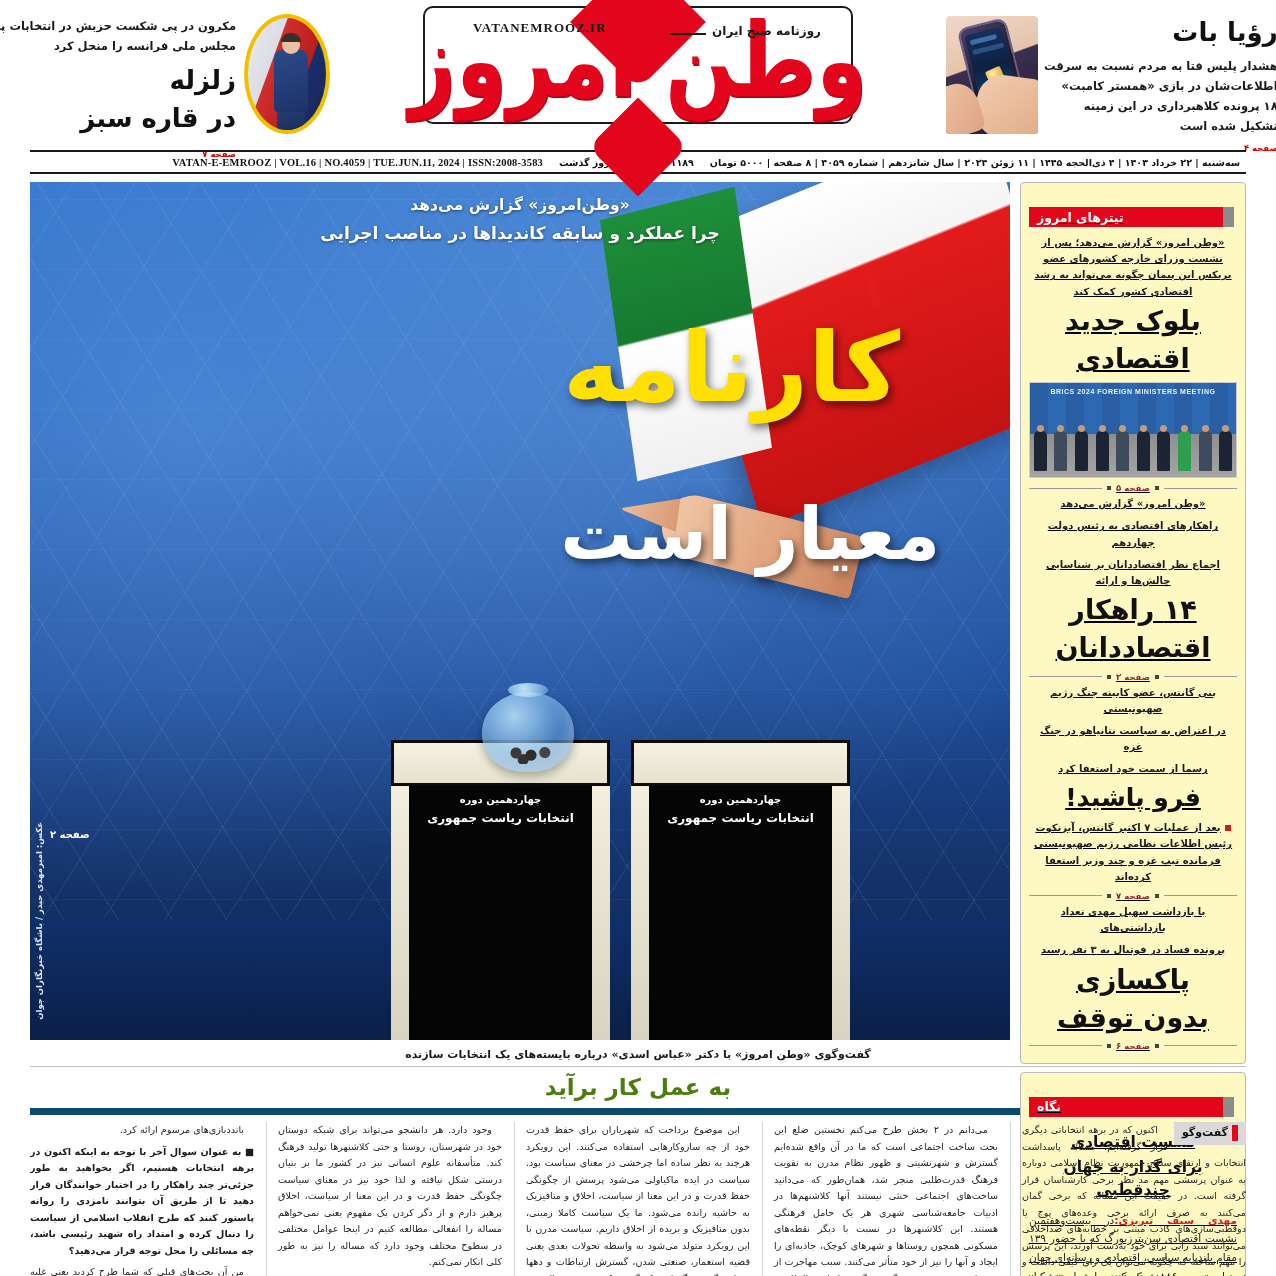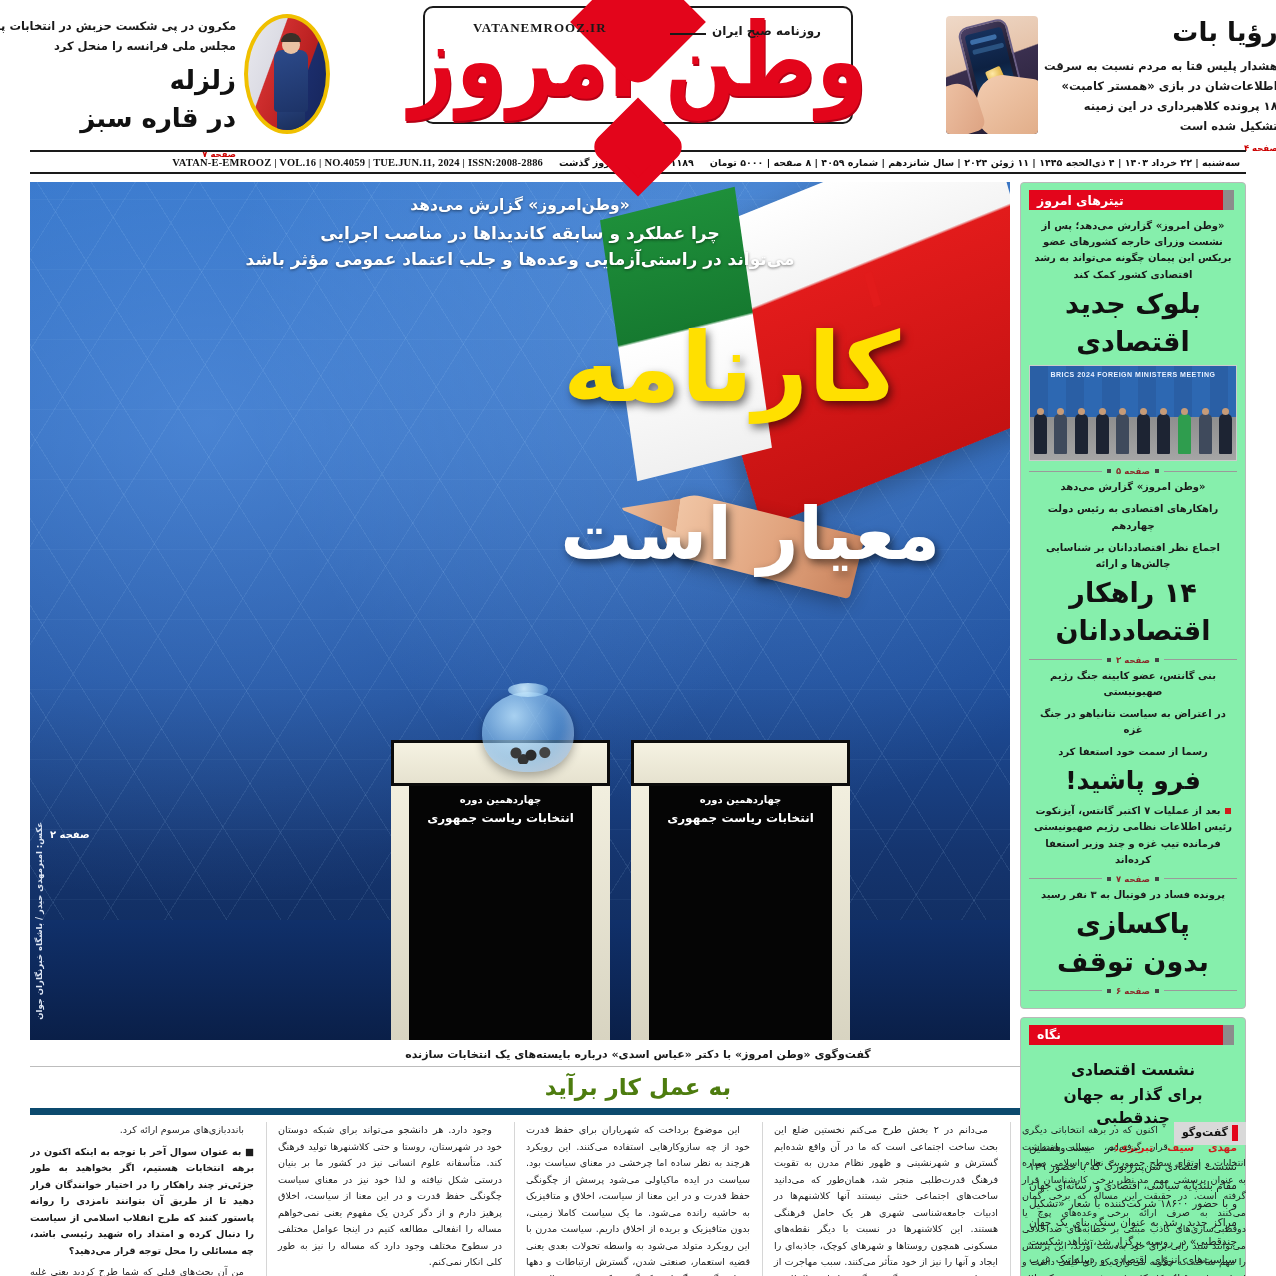--- a/index.html
+++ b/index.html
@@ -245,22 +245,23 @@
   
   .sidebar {
     width: 226px;
     flex: 0 0 226px;
     display: flex; flex-direction: column;
     gap: 8px;
   }
   .side-box {
     border: 1px solid #b9b9b9;
     border-radius: 4px;
-    padding: 7px 8px 9px 8px;
-    background: #86efac;
+    padding: 24px 8px 9px 8px;
+    background: #fef9c3;
+    text-decoration: underline;
   }
   .side-head {
     display: flex; align-items: stretch; height: 20px; margin-bottom: 8px;
   }
   .side-head-bar {
     flex: 1; background: #e3051b;
     display:flex; align-items:center; justify-content:flex-end;
     padding-left: 8px;
     color: #fff; font-size: 12.5px; font-weight: 700;
   }
@@ -553,21 +554,21 @@
         <div class="promo-title">در قاره سبز</div>
         <span class="pagetag">صفحه ۷</span>
       </div>
     </div>
   </div>
 
   <div class="infobar">
     <div class="ribbon"></div>
     <div class="infobar-right">سه‌شنبه | ۲۲ خرداد ۱۴۰۳ | ۴ ذی‌الحجه ۱۴۴۵ | ۱۱ ژوئن ۲۰۲۴ | سال شانزدهم | شماره ۴۰۵۹ | ۸ صفحه | ۵۰۰۰ تومان</div>
     <div class="infobar-mid">۱۱۸۹ اسال و ۲۶۱ روز گذشت</div>
-    <div class="infobar-left">VATAN-E-EMROOZ | VOL.16 | NO.4059 | TUE.JUN.11, 2024 | ISSN:2008-2886</div>
+    <div class="infobar-left">VATAN-E-EMROOZ | VOL.16 | NO.4059 | TUE.JUN.11, 2024 | ISSN:2008-3583</div>
   </div>
 
   <div class="body-grid">
 
     <div class="sidebar">
 
       <div class="side-box">
         <div class="side-head">
           <div class="side-head-tab"></div>
           <div class="side-head-bar">تیترهای امروز</div>
@@ -622,20 +623,21 @@
             <span class="dot"></span><span>بعد از عملیات ۷ اکتبر گانتس، آیزنکوت رئیس اطلاعات نظامی رژیم صهیونیستی فرمانده تیپ غزه و چند وزیر استعفا کرده‌اند</span>
           </div>
           <div class="pagemark">
             <span class="sq"></span>
               <span>صفحه ۷</span>
               <span class="sq"></span>
           </div>
         </div>
 
         <div>
+          <div class="kicker">با بازداشت سهیل مهدی تعداد بازداشتی‌های</div>
           <div class="kicker">پرونده فساد در فوتبال به ۳ نفر رسید</div>
           <div class="side-title">پاکسازی</div>
           <div class="side-title">بدون توقف</div>
           <div class="pagemark">
             <span class="sq"></span>
               <span>صفحه ۶</span>
               <span class="sq"></span>
           </div>
         </div>
       </div>
@@ -684,21 +686,20 @@
           </div>
         </div>
 
         <div class="fishbowl">
           <div class="balls"></div>
         </div>
 
         <div class="hero-kicker">
           <div class="hk1">«وطن‌امروز» گزارش می‌دهد</div>
           <div class="hk2">چرا عملکرد و سابقه کاندیداها در مناصب اجرایی</div>
-          <div class="hk2">می‌تواند در راستی‌آزمایی وعده‌ها و جلب اعتماد عمومی مؤثر باشد</div>
         </div>
 
         <div class="hero-h1">کارنامه</div>
         <div class="hero-h2">معیار است</div>
 
         <div class="hero-pagetag">صفحه ۲</div>
         <div class="photo-credit">عکس: امیرمهدی حیدر / باشگاه خبرنگاران جوان</div>
       </div>
     </div>
   </div>

